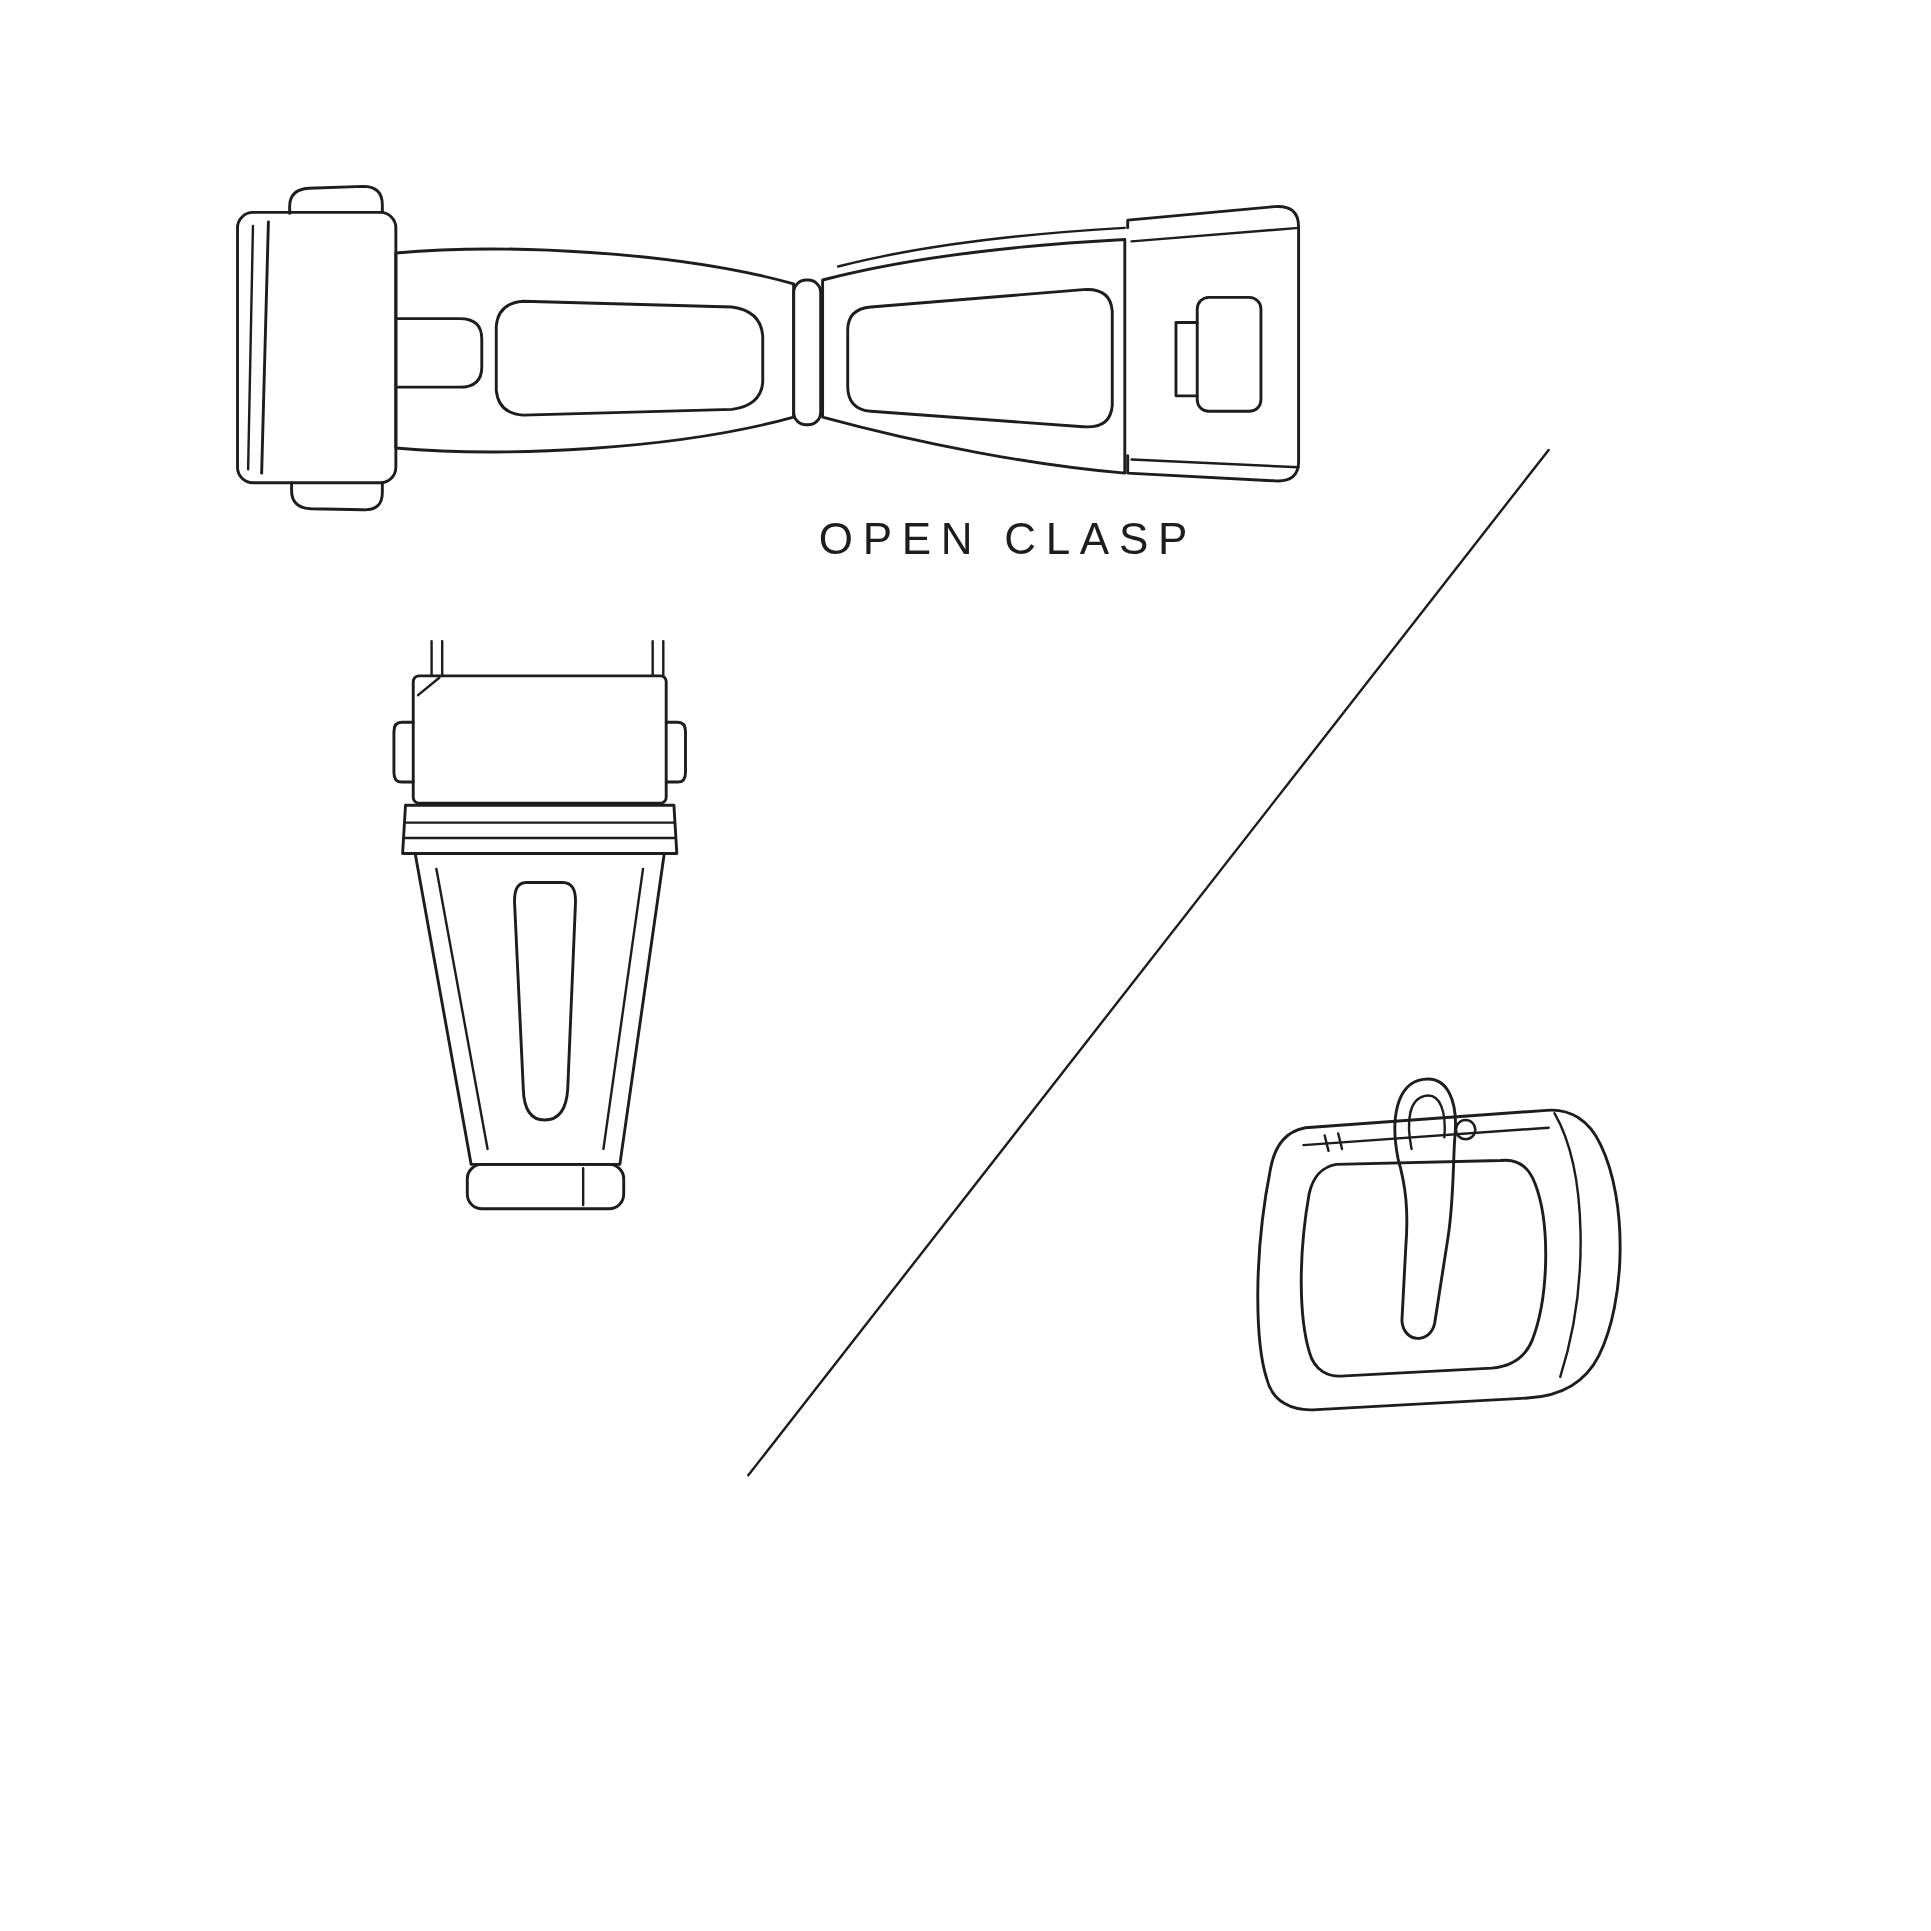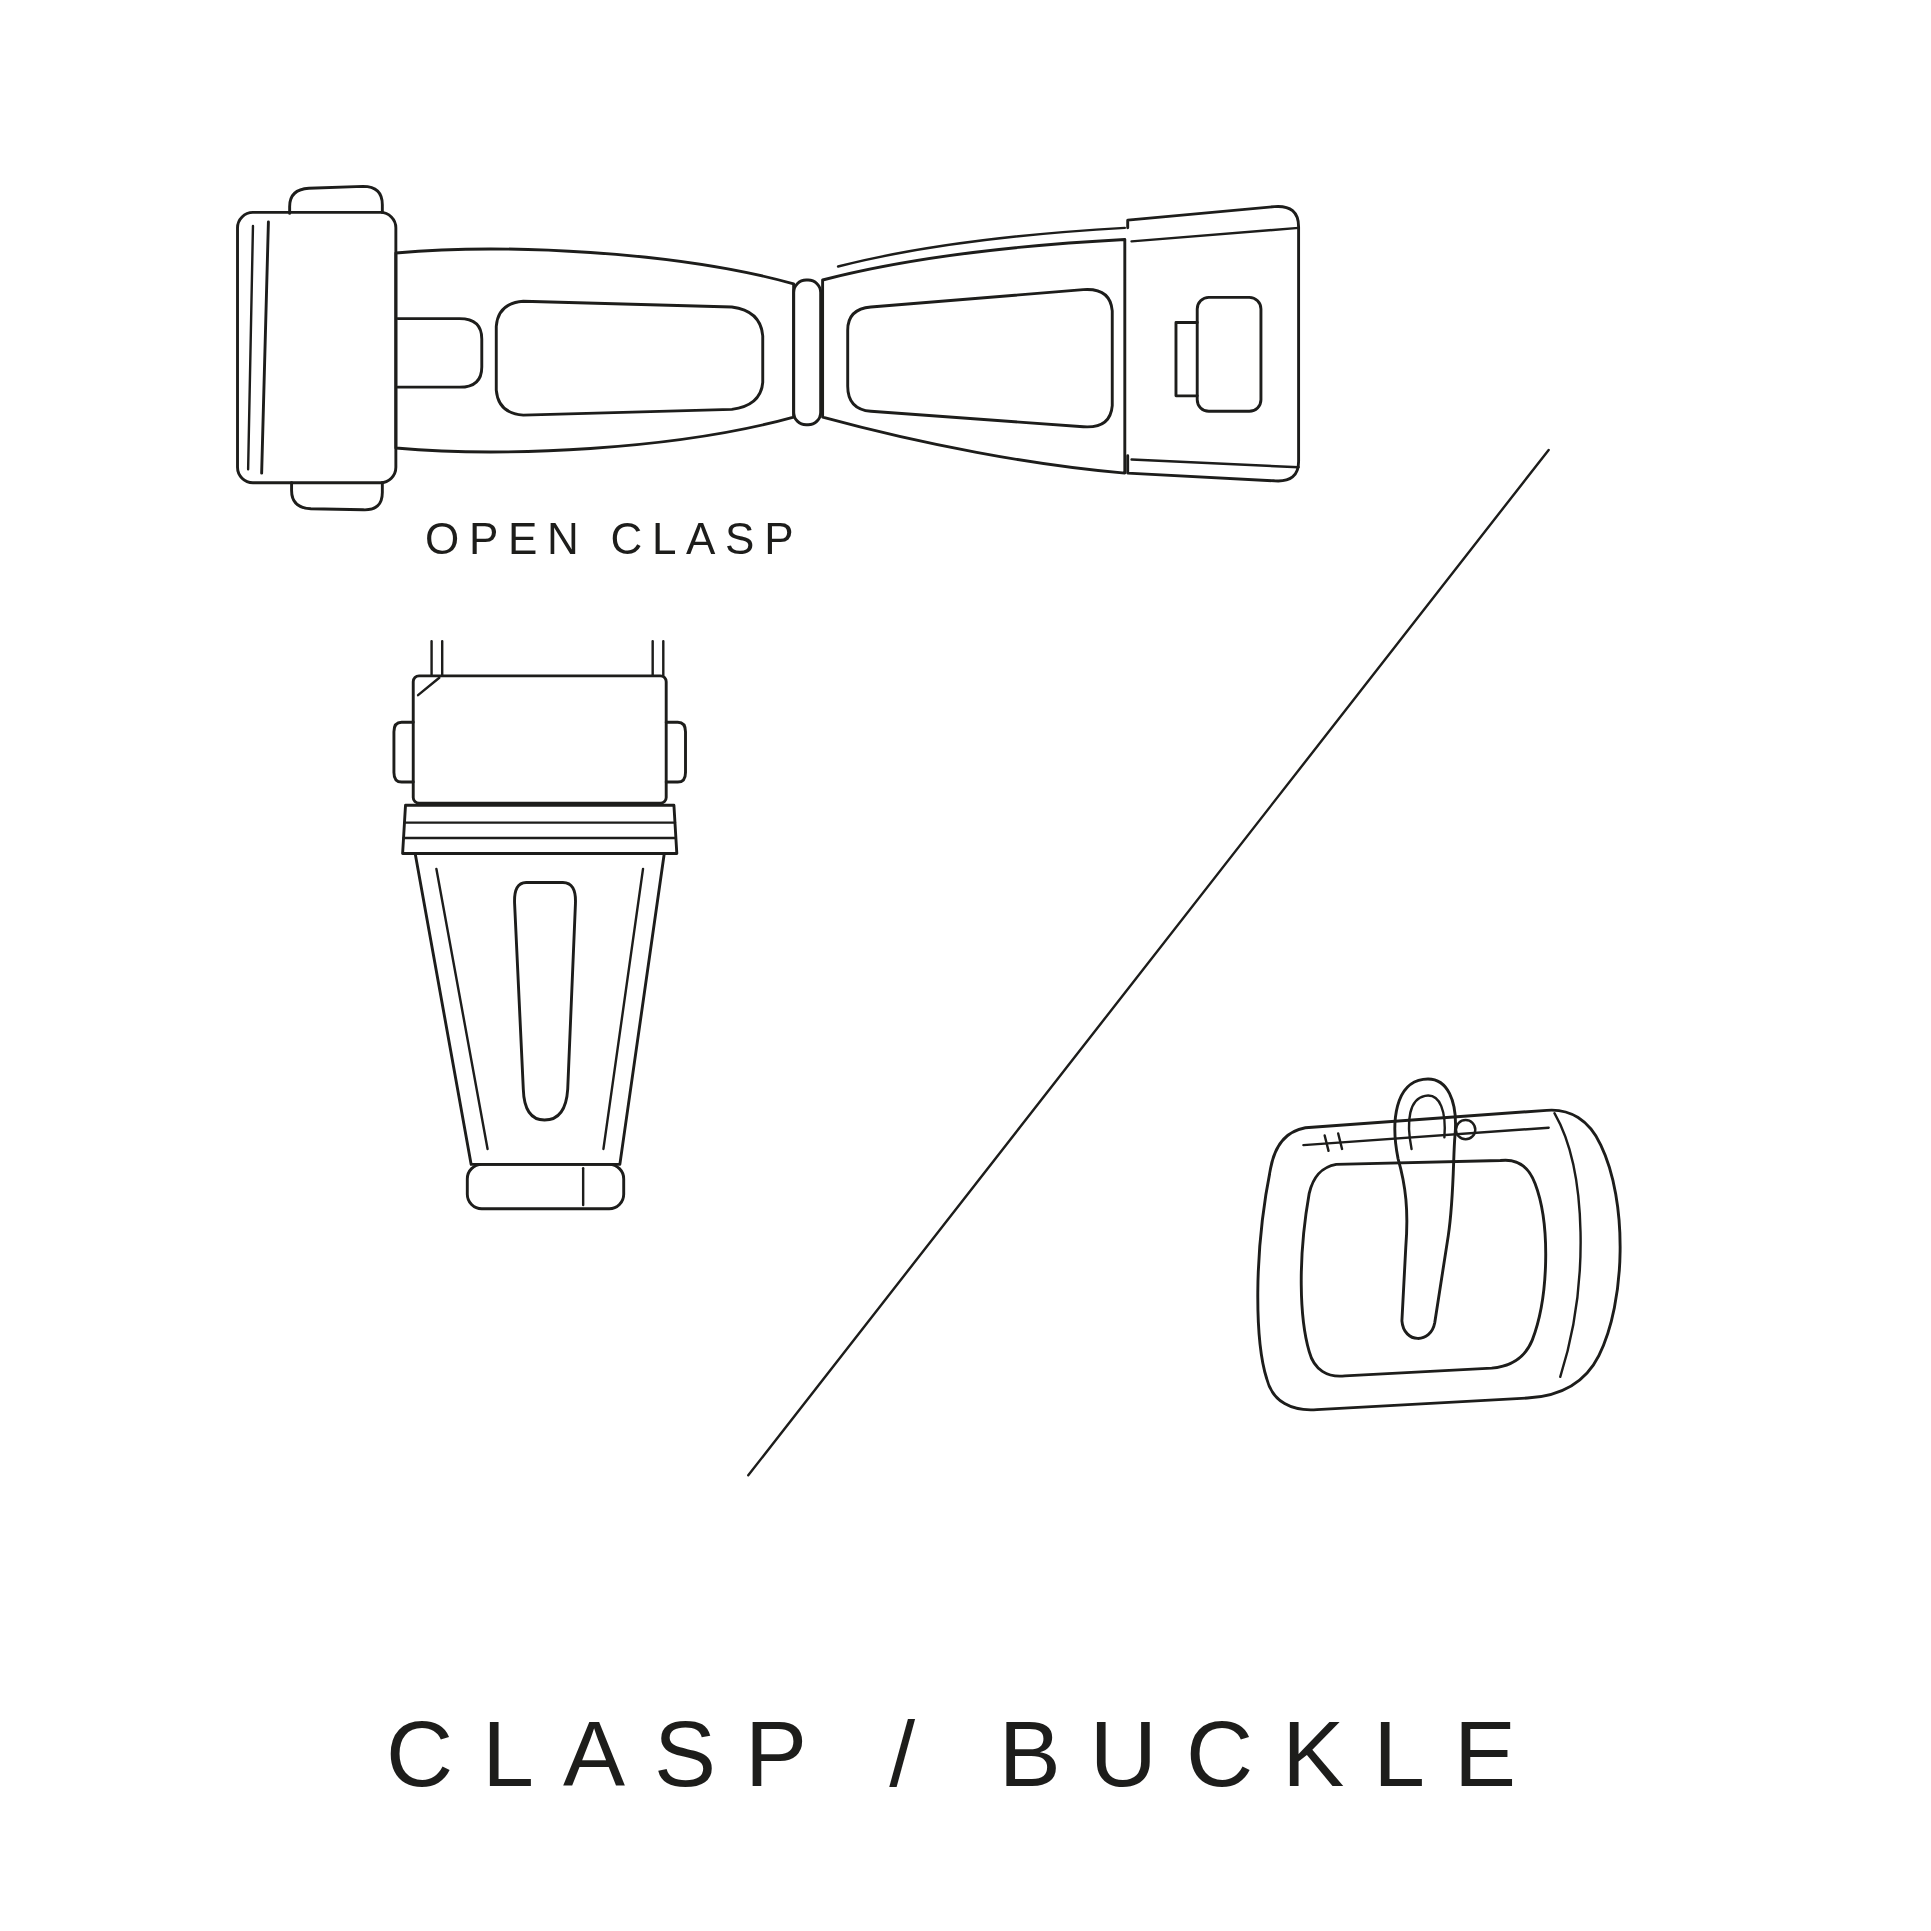--- a/index.html
+++ b/index.html
@@ -6,21 +6,21 @@
   * { margin: 0; padding: 0; box-sizing: border-box; }
   html, body { width: 1931px; height: 1931px; background: var(--bg); }
   body { font-family: "Liberation Sans", sans-serif; color: var(--ink); }
   .canvas { position: relative; width: 1931px; height: 1931px; background: var(--bg); overflow: hidden; }
   svg.lineart { position: absolute; left: 0; top: 0; width: 1931px; height: 1931px; }
   svg.lineart path, svg.lineart rect, svg.lineart line, svg.lineart circle {
     fill: none; stroke: var(--ink); stroke-width: 3; stroke-linejoin: round; stroke-linecap: round;
   }
   svg.lineart .thin { stroke-width: 2.5; }
   .label {
-    position: absolute; text-align: left;
+    position: absolute; text-align: right;
     font-size: 44px; letter-spacing: 9.7px; font-weight: 400; color: var(--ink);
     white-space: nowrap;
   }
   .open-clasp-label { left: 425px; top: 514px; width: 772px; }
   .closed-label { left: 294px; top: 1244px; width: 483px; }
   .title {
     position: absolute; left: 0; top: 1701px; width: 1931px; text-align: center;
     font-size: 93px; letter-spacing: 29px; font-weight: 300; color: var(--ink);
     white-space: nowrap;
   }
@@ -103,16 +103,15 @@
       <path d="M 1372 1176 L 1376 1192 M 1386 1174 L 1390 1190" class="thin"></path>
       <circle cx="1518" cy="1170" r="10" class="thin"></circle>
 
       <path d="M 1452 1368 L 1456 1292 C 1459 1254 1456 1228 1448 1200 C 1440 1160 1446 1122 1474 1118 C 1500 1114 1510 1142 1507 1176 C 1505 1196 1506 1240 1500 1280 L 1486 1370 C 1482 1392 1454 1392 1452 1368 Z"></path>
       <path d="M 1462 1190 C 1456 1160 1460 1138 1476 1135 C 1492 1132 1498 1152 1496 1178" class="thin"></path>
     </g>
 
   </svg>
 
   <div class="label open-clasp-label">OPEN CLASP</div>
-  <div class="title">CLASP / BUCKLE</div>
 
 </div>
 
 
 </body></html>

